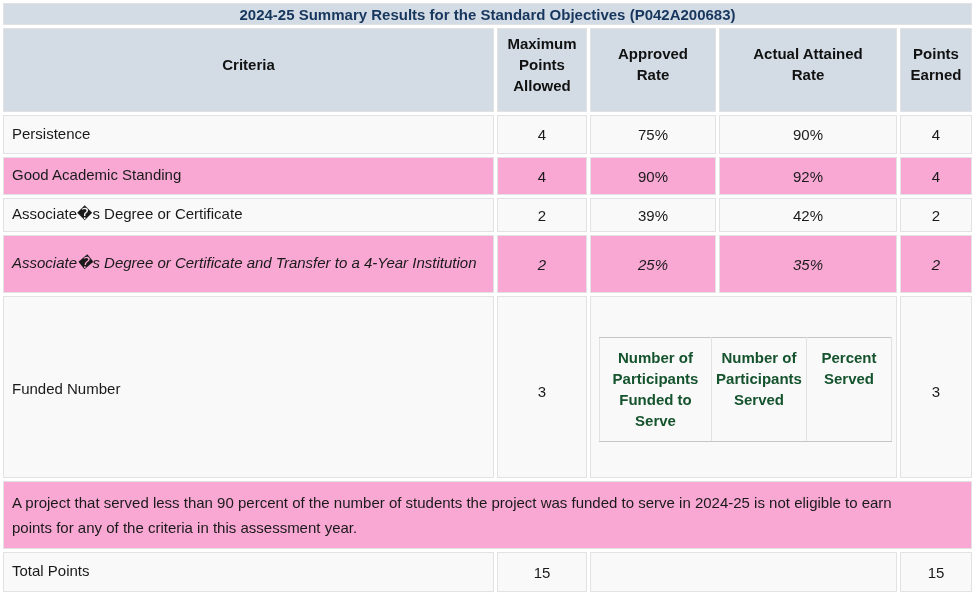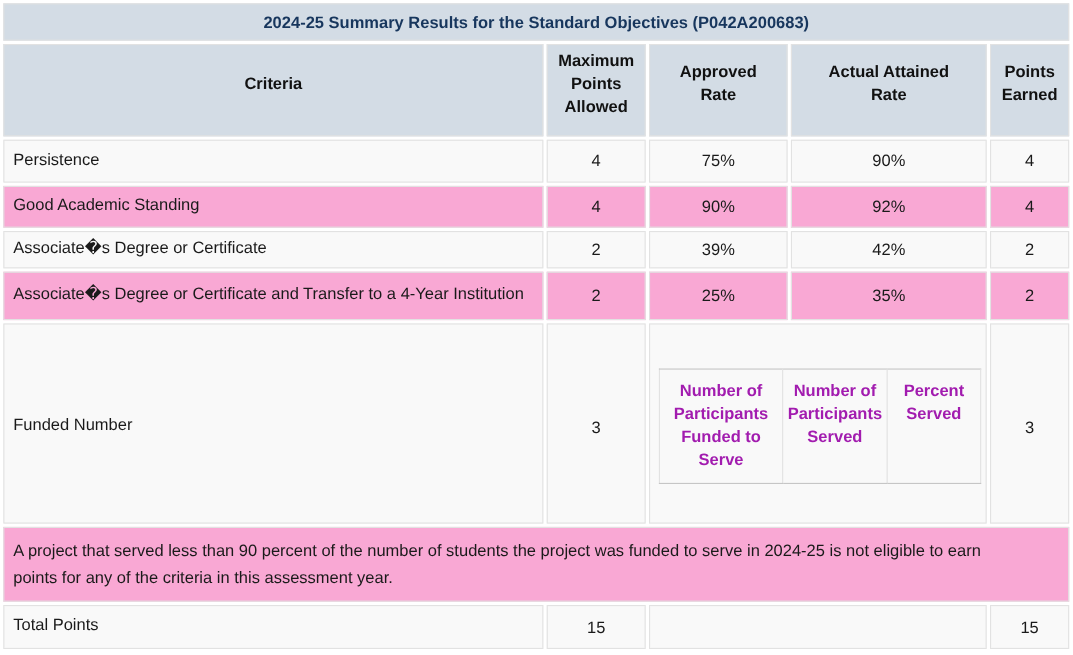--- a/index.html
+++ b/index.html
@@ -17,21 +17,21 @@
   table.summary td, table.summary th {
     border: 1px solid #e2e2e2;
     font-size: 15px;
     vertical-align: middle;
     word-wrap: break-word;
   }
 
   
 
   .title-cell {
-    height: 34px;
+    height: 22px;
     background: #d3dce5;
     color: #17365d;
     font-weight: bold;
     text-align: center;
     font-size: 15px;
   }
 
   .header-row th {
     height: 84px;
     background: #d3dce5;
@@ -49,37 +49,37 @@
 
   .row-odd  td { background: #f9f9f9; }
   .row-even td { background: #f9a8d4; }
 
   td.criteria { text-align: left; padding: 4px 10px 6px 8px; line-height: 22px; }
   td.num { text-align: center; }
 
   .r1 td { height: 39px; }
   .r2 td { height: 38px; }
   .r3 td { height: 30px; }
-  .r4 td { height: 44px; }
+  .r4 td { height: 58px; font-style: italic; }
 
   .funded-row td { height: 182px; vertical-align: top; }
   .funded-row td.criteria { padding-top: 9px; }
   .funded-row td.num { padding-top: 9px; }
   .funded-row td.nested-cell { padding: 5px 6px 0 8px; }
 
   table.nested {
     width: 292px;
     border-collapse: collapse;
     border-spacing: 0;
     table-layout: fixed;
   }
   table.nested th {
     font-size: 15px;
     font-weight: bold;
-    color: #a21caf;
+    color: #14532d;
     text-align: center;
     vertical-align: top;
     border-top: 1px solid #c6c6c6;
     border-bottom: 1px solid #c6c6c6;
     padding: 9px 2px 10px 2px;
     line-height: 21px;
     background: transparent;
   }
   table.nested td {
     font-size: 15px;

